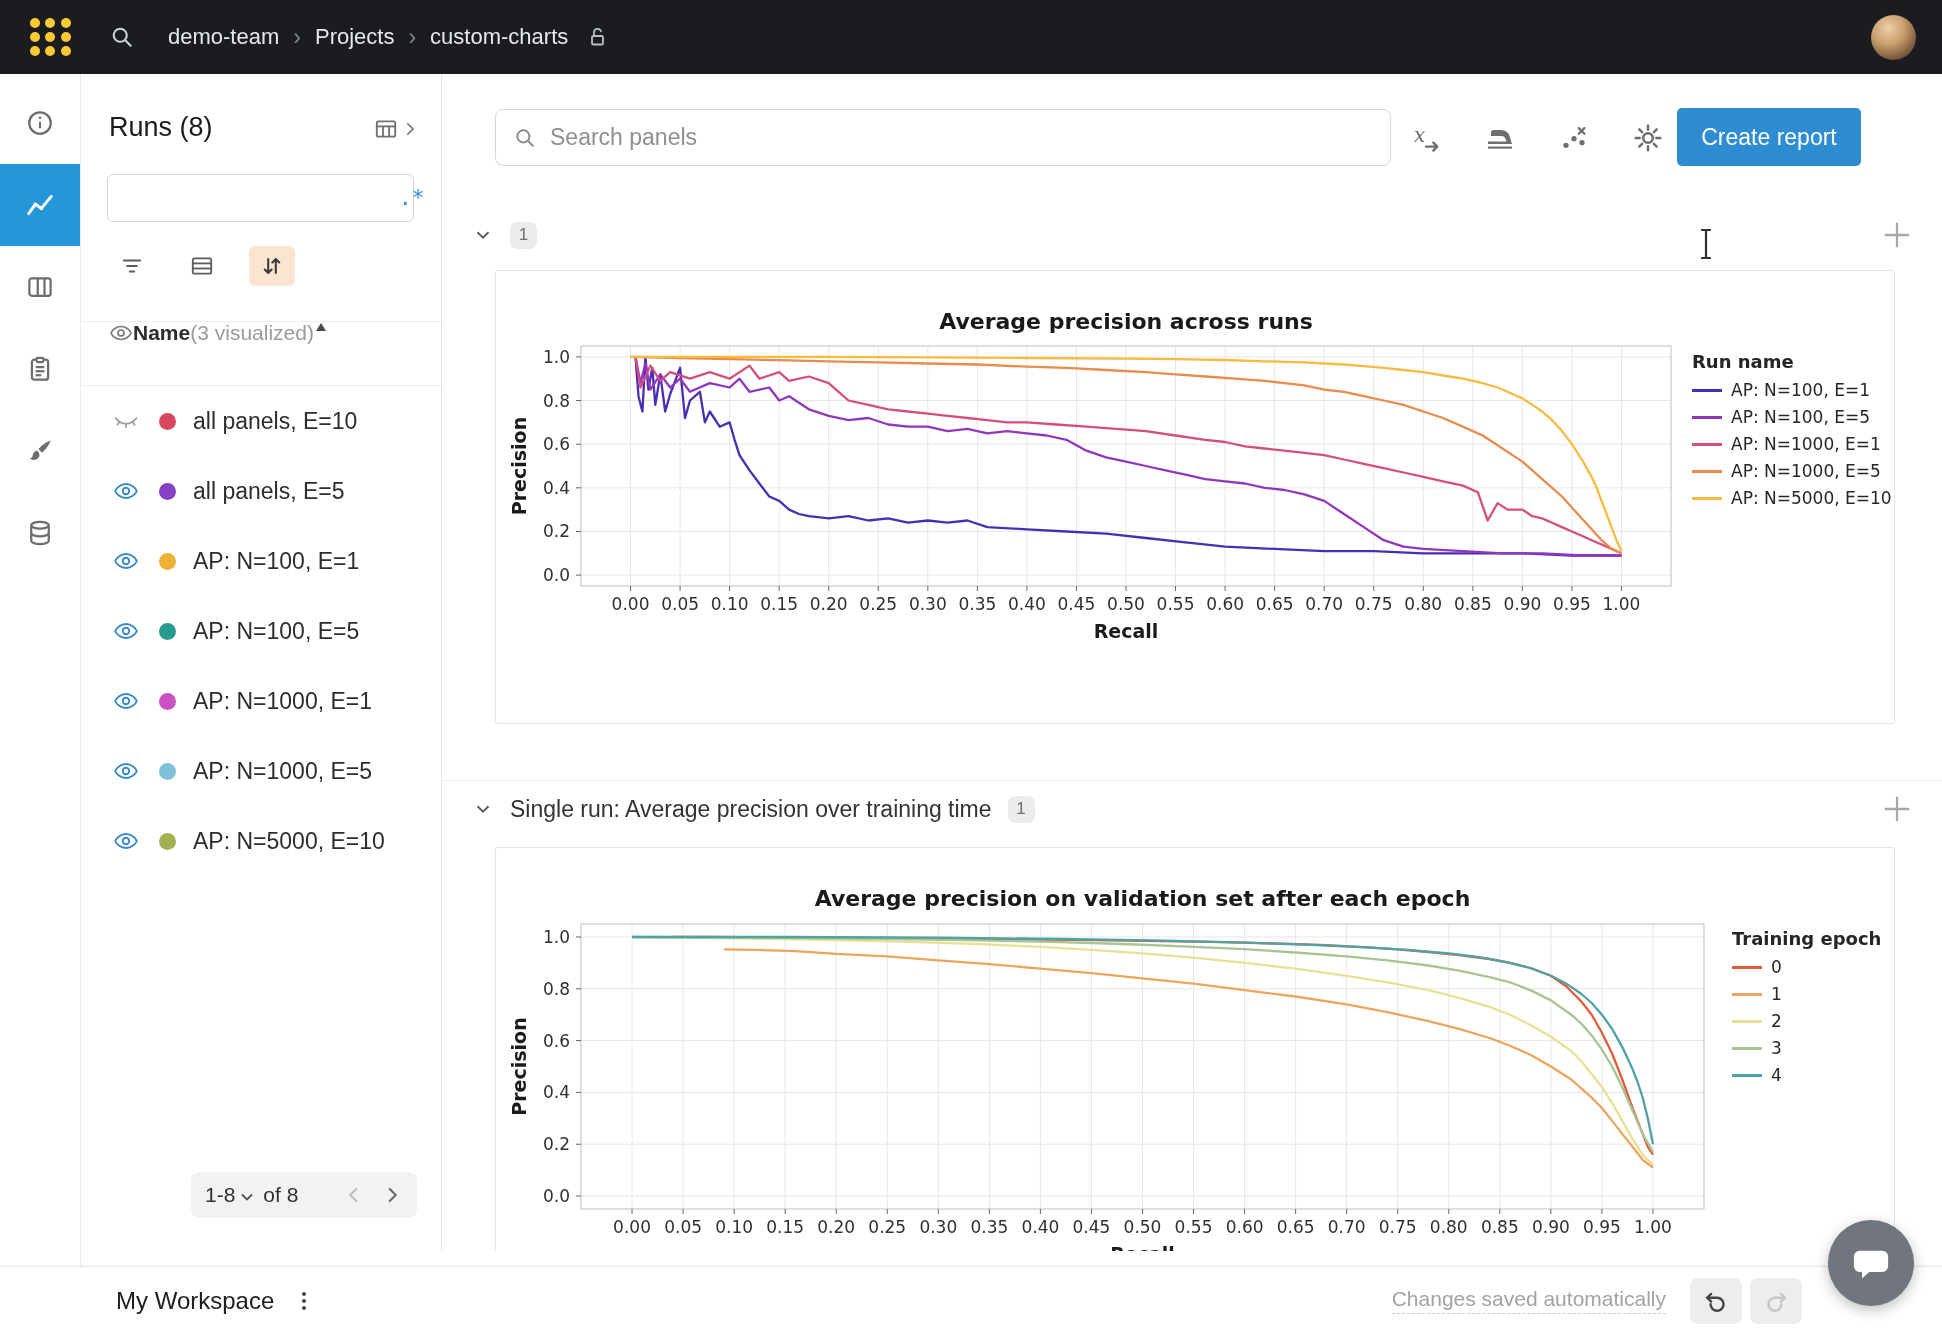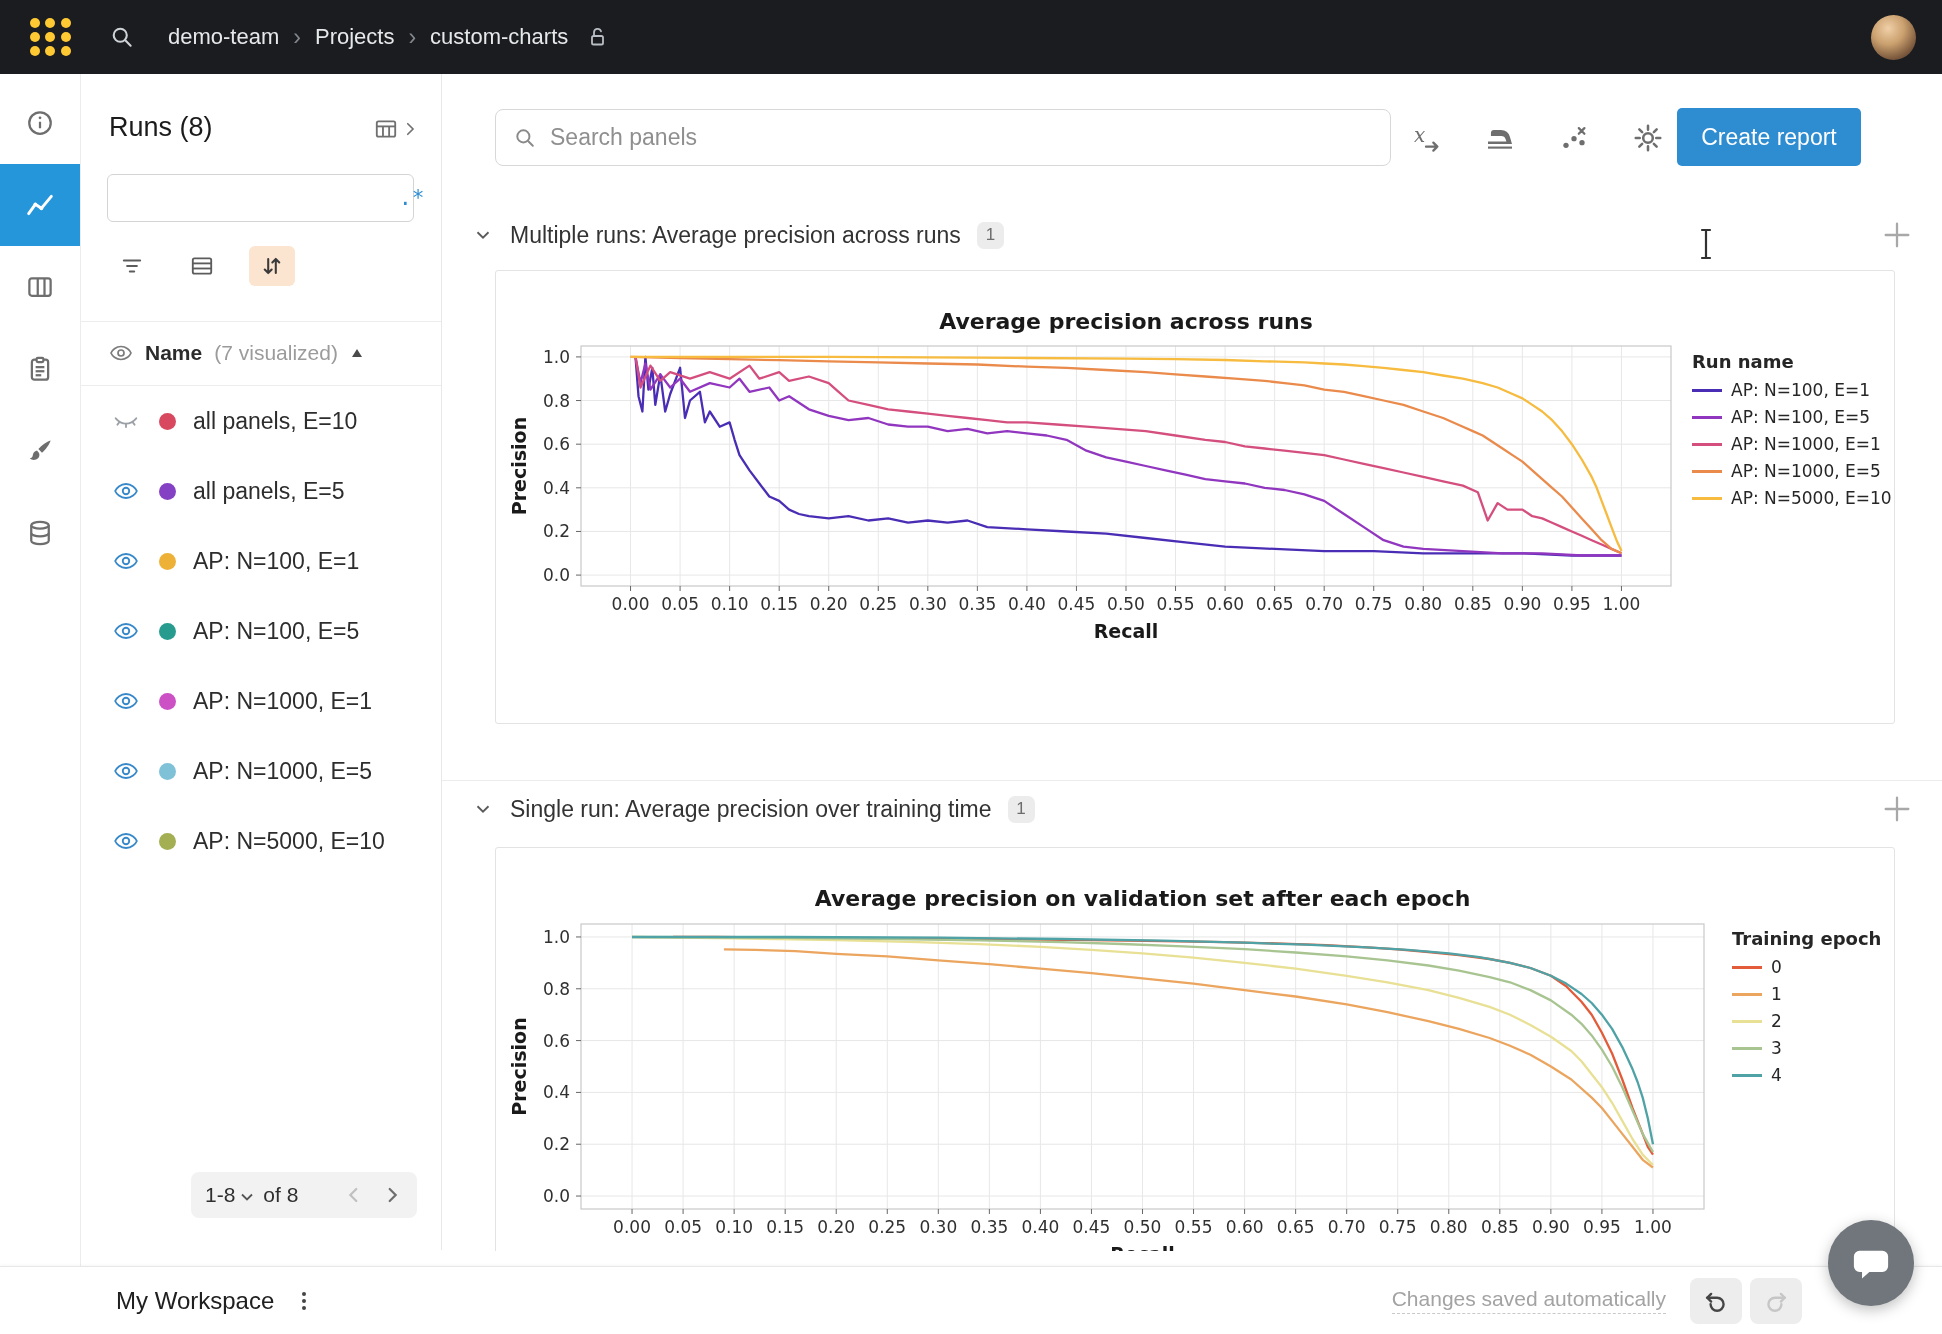--- a/index.html
+++ b/index.html
@@ -27,21 +27,21 @@
   .runs{position:absolute;top:74px;left:81px;width:361px;bottom:84px;background:#fff;border-right:1px solid #e8e8e8;z-index:10}
   .runs-title{position:absolute;left:28px;top:38px;font-size:27px;color:#1b1b1b}
   .runs-table-btn{position:absolute;right:22px;top:42px;display:flex;align-items:center;gap:2px;color:#707070;cursor:pointer}
   .runs-search{position:absolute;left:26px;top:100px;width:307px;height:48px;border:1px solid #d4d4d4;border-radius:6px;display:flex;align-items:center;padding:0 12px;background:#fff}
   .runs-search input{border:none;outline:none;flex:1;font-size:21px;margin-left:8px;font-family:"Liberation Sans",sans-serif}
   .regex{font-size:21px;color:#2e8cd1;font-family:"DejaVu Sans Mono",monospace;cursor:pointer}
   .runs-tools{position:absolute;left:28px;top:172px;display:flex;gap:24px}
   .tool-btn{width:46px;height:40px;border-radius:6px;display:flex;align-items:center;justify-content:center;color:#5c5c5c;cursor:pointer}
   .tool-btn.active{background:#fbe4d0}
   .runs-divider{position:absolute;left:0;right:0;height:1px;background:#ededed}
-  .name-header{position:absolute;left:28px;top:247px;height:64px;display:flex;align-items:center;gap:12px}
+  .name-header{position:absolute;left:28px;top:247px;height:64px;display:flex;gap:0}
   .name-label{font-size:21px;font-weight:700;color:#2c2c2c}
   .vis-label{font-size:21px;color:#9b9b9b}
   .runs-list{position:absolute;left:0;right:0;top:312px}
   .run-row{height:70px;display:flex;align-items:center;padding-left:32px;cursor:pointer}
   .run-row .eye{width:26px;display:flex}
   .run-dot{width:17px;height:17px;border-radius:50%;margin-left:20px;flex:none}
   .run-label{margin-left:17px;font-size:23px;color:#2d2d2d;white-space:nowrap}
   .pagination{position:absolute;left:110px;top:1098px;width:226px;height:46px;background:#f2f2f2;border-radius:8px;display:flex;align-items:center;padding:0 14px;font-size:21px;color:#2f2f2f;gap:6px}
   .pg-caret{margin-top:3px}
   .pg-of{color:#2f2f2f;margin-left:4px}
@@ -212,21 +212,21 @@
           </svg>
       </div>
     </div>
     <div class="runs-divider" style="top:247px"></div>
     <div class="name-header">
       <svg width="24" height="24" viewBox="0 0 24 24" fill="none" stroke="#7c7c7c" stroke-width="1.7">
           <path d="M12 5.5C6.8 5.5 3.1 9.4 2 12c1.1 2.6 4.8 6.5 10 6.5S21 14.6 22 12c-1-2.6-4.8-6.5-10-6.5z"></path>
           <circle cx="12" cy="12" r="3"></circle>
         </svg>
       <span class="name-label">Name</span>
-      <span class="vis-label">(7 visualized)</span>
+      <span class="vis-label">(3 visualized)</span>
       <svg width="14" height="12" viewBox="0 0 14 12">
           <path d="M7 2l5 8H2z" fill="#4a4a4a"></path>
         </svg>
     </div>
     <div class="runs-divider" style="top:311px"></div>
     <div class="runs-list">
         <div class="run-row">
           <span class="eye">
             <svg width="26" height="26" viewBox="0 0 24 24" fill="none" stroke="#9aa0a6" stroke-width="1.7" stroke-linecap="round">
               <path d="M2.5 9.5c2.8 3.3 6.2 4.9 9.5 4.9s6.7-1.6 9.5-4.9"></path>
@@ -351,21 +351,20 @@
             <path d="M12 2.8v3M12 18.2v3M2.8 12h3M18.2 12h3M5.5 5.5l2.1 2.1M16.4 16.4l2.1 2.1M18.5 5.5l-2.1 2.1M7.6 16.4l-2.1 2.1"></path>
           </svg>
       </div>
     </div>
     <button class="create-report">Create report</button>
 
     <div class="section-row" style="top:138px">
       <svg width="22" height="22" viewBox="0 0 24 24" fill="none" stroke="#5a5a5a" stroke-width="2">
           <polyline points="6,9 12,15 18,9"></polyline>
         </svg>
-      <span class="section-title">Multiple runs: Average precision across runs</span>
       <span class="section-badge">1</span>
       <span class="section-plus">
         <svg width="34" height="34" viewBox="0 0 24 24" fill="none" stroke="#a8a8a8" stroke-width="1.6" stroke-linecap="round">
             <path d="M12 4v16M4 12h16"></path>
           </svg>
       </span>
     </div>
     <div class="chart-panel" id="panel-0">
       <div class="figure">
         <div class="chart-svg-wrap"><svg width="1190" height="360" viewBox="0 0 1190 360">

